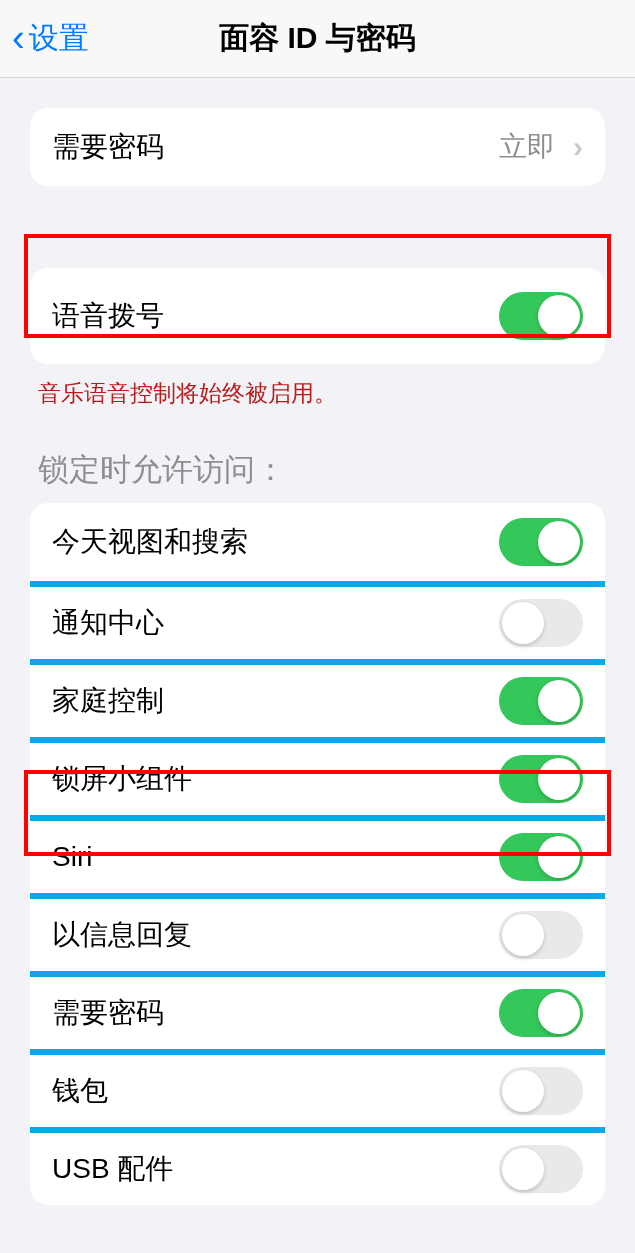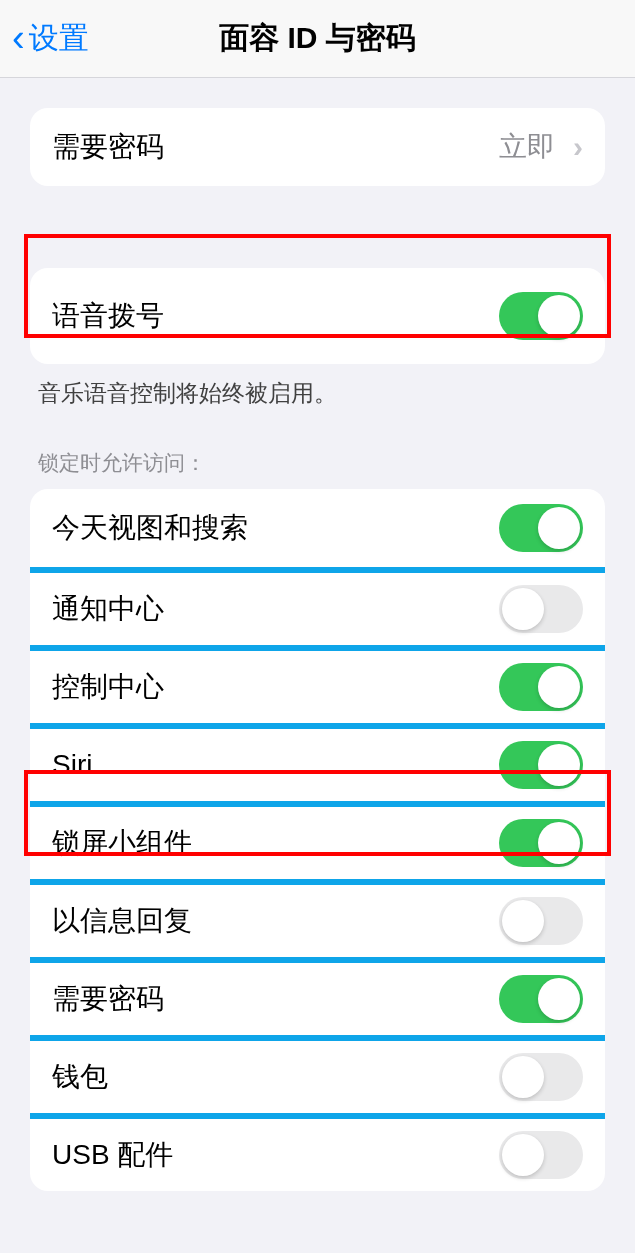--- a/index.html
+++ b/index.html
@@ -72,26 +72,26 @@
     }
     .disclosure {
       color: #c7c7cc;
       font-size: 30px;
       font-weight: 600;
     }
     
     .note {
       margin: 14px 38px 0 38px;
       font-size: 23px;
-      color: #404040;
+      color: #b91c1c;
       line-height: 1.35;
     }
     .section-header {
       margin: 40px 38px 12px 38px;
-      font-size: 21px;
+      font-size: 31px;
       color: #8e8e93;
     }
     
     .toggle {
       width: 84px;
       height: 48px;
       border-radius: 24px;
       position: relative;
       transition: background .2s;
     }
@@ -161,37 +161,37 @@
           <span class="knob"></span>
         </span>
       </div>
       <div class="cell" id="lock-row-1">
         <span class="cell-label">通知中心</span>
         <span class="toggle off">
           <span class="knob"></span>
         </span>
       </div>
       <div class="cell" id="lock-row-2">
-        <span class="cell-label">控制中心</span>
+        <span class="cell-label">家庭控制</span>
+        <span class="toggle on">
+          <span class="knob"></span>
+        </span>
+      </div>
+      <div class="cell" id="lock-row-3">
+        <span class="cell-label">锁屏小组件</span>
         <span class="toggle on">
           <span class="knob"></span>
         </span>
       </div>
       <div class="cell" id="lock-row-4">
         <span class="cell-label">Siri</span>
         <span class="toggle on">
           <span class="knob"></span>
         </span>
       </div>
-      <div class="cell" id="lock-row-3">
-        <span class="cell-label">锁屏小组件</span>
-        <span class="toggle on">
-          <span class="knob"></span>
-        </span>
-      </div>
       <div class="cell" id="lock-row-5">
         <span class="cell-label">以信息回复</span>
         <span class="toggle off">
           <span class="knob"></span>
         </span>
       </div>
       <div class="cell" id="lock-row-6">
         <span class="cell-label">需要密码</span>
         <span class="toggle on">
           <span class="knob"></span>

